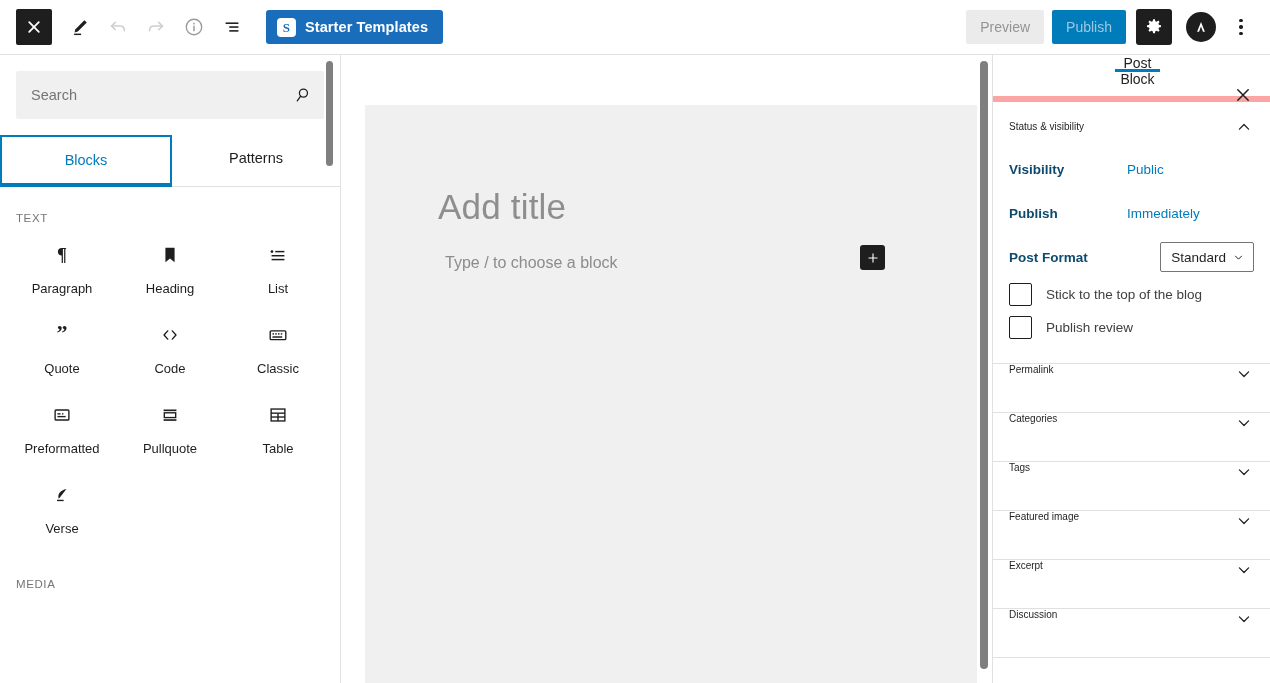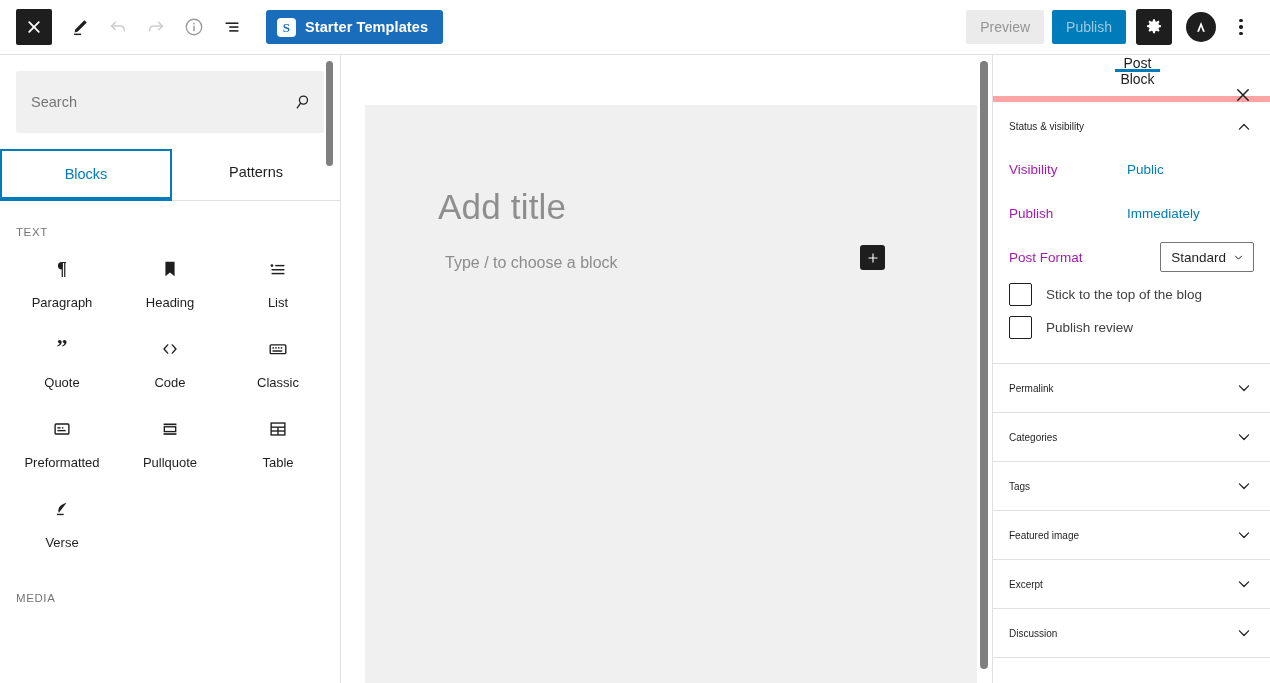--- a/index.html
+++ b/index.html
@@ -83,21 +83,21 @@
   
   .left-panel {
     position: absolute; top: 55px; left: 0;
     width: 341px; height: 628px;
     background: #ffffff;
     border-right: 1px solid #e0e0e0;
     overflow: hidden;
   }
   .search-wrap { padding: 16px 16px 0 16px; }
   .search-box {
-    position: relative; height: 62px; background: #f0f0f0;
+    position: relative; height: 48px; background: #f0f0f0;
     border-radius: 2px; display: flex; align-items: center; justify-content: flex-end;
   }
   .search-box input {
     flex: 1; border: none; outline: none; background: transparent;
     font-size: 14.5px; font-family: "Liberation Sans", sans-serif;
     padding: 0 40px 0 15px; color: #1e1e1e;
   }
   .search-box input::placeholder { color: #757575; }
   .search-icon-pos {
     position: absolute; right: 12px; top: 50%; transform: translateY(-50%);
@@ -207,39 +207,39 @@
   .panel-header {
     display: flex; align-items: center; justify-content: space-between;
     padding: 0 16px; height: 49px; cursor: pointer;
   }
   .panel-title { font-size: 10px; font-weight: 400; color: #1e1e1e; }
   .panel-body { padding: 0 16px 14px 16px; }
 
   .row {
     display: flex; align-items: center; min-height: 36px; margin-bottom: 8px;
   }
-  .row-label { font-size: 13.5px; color: #a21caf; width: 118px; }
+  .row-label { font-size: 13.5px; color: #0c4a6e; width: 118px; font-weight: bold; }
   .row-link { font-size: 13.5px; color: #007cba; cursor: pointer; }
   .select-box {
     margin-left: auto; height: 30px; min-width: 92px;
     border: 1px solid #757575; border-radius: 2px;
     display: flex; align-items: center; justify-content: space-between;
     padding: 0 8px 0 10px; font-size: 13.5px; cursor: pointer; gap: 6px;
     background: #fff;
   }
   .check-row { display: flex; align-items: center; gap: 14px; margin: 8px 0 10px 0; }
   .checkbox {
     width: 23px; height: 23px; border: 1.5px solid #1e1e1e; border-radius: 2px;
     background: #fff; cursor: pointer; flex: none;
   }
   .check-label { font-size: 13.5px; color: #404040; }
 
   .accordion-item {
     border-top: 1px solid #e0e0e0;
-    height: 49px; display: flex; align-items: center; justify-content: space-between;
+    height: 49px; display: flex; align-items: flex-start; justify-content: space-between;
     padding: 0 16px; cursor: pointer;
   }
   .divider-strong { border-top: 1px solid #e0e0e0; }
 </style>
 </head>
 <body>
 
 <div id="app">
 
   <div class="toolbar">

